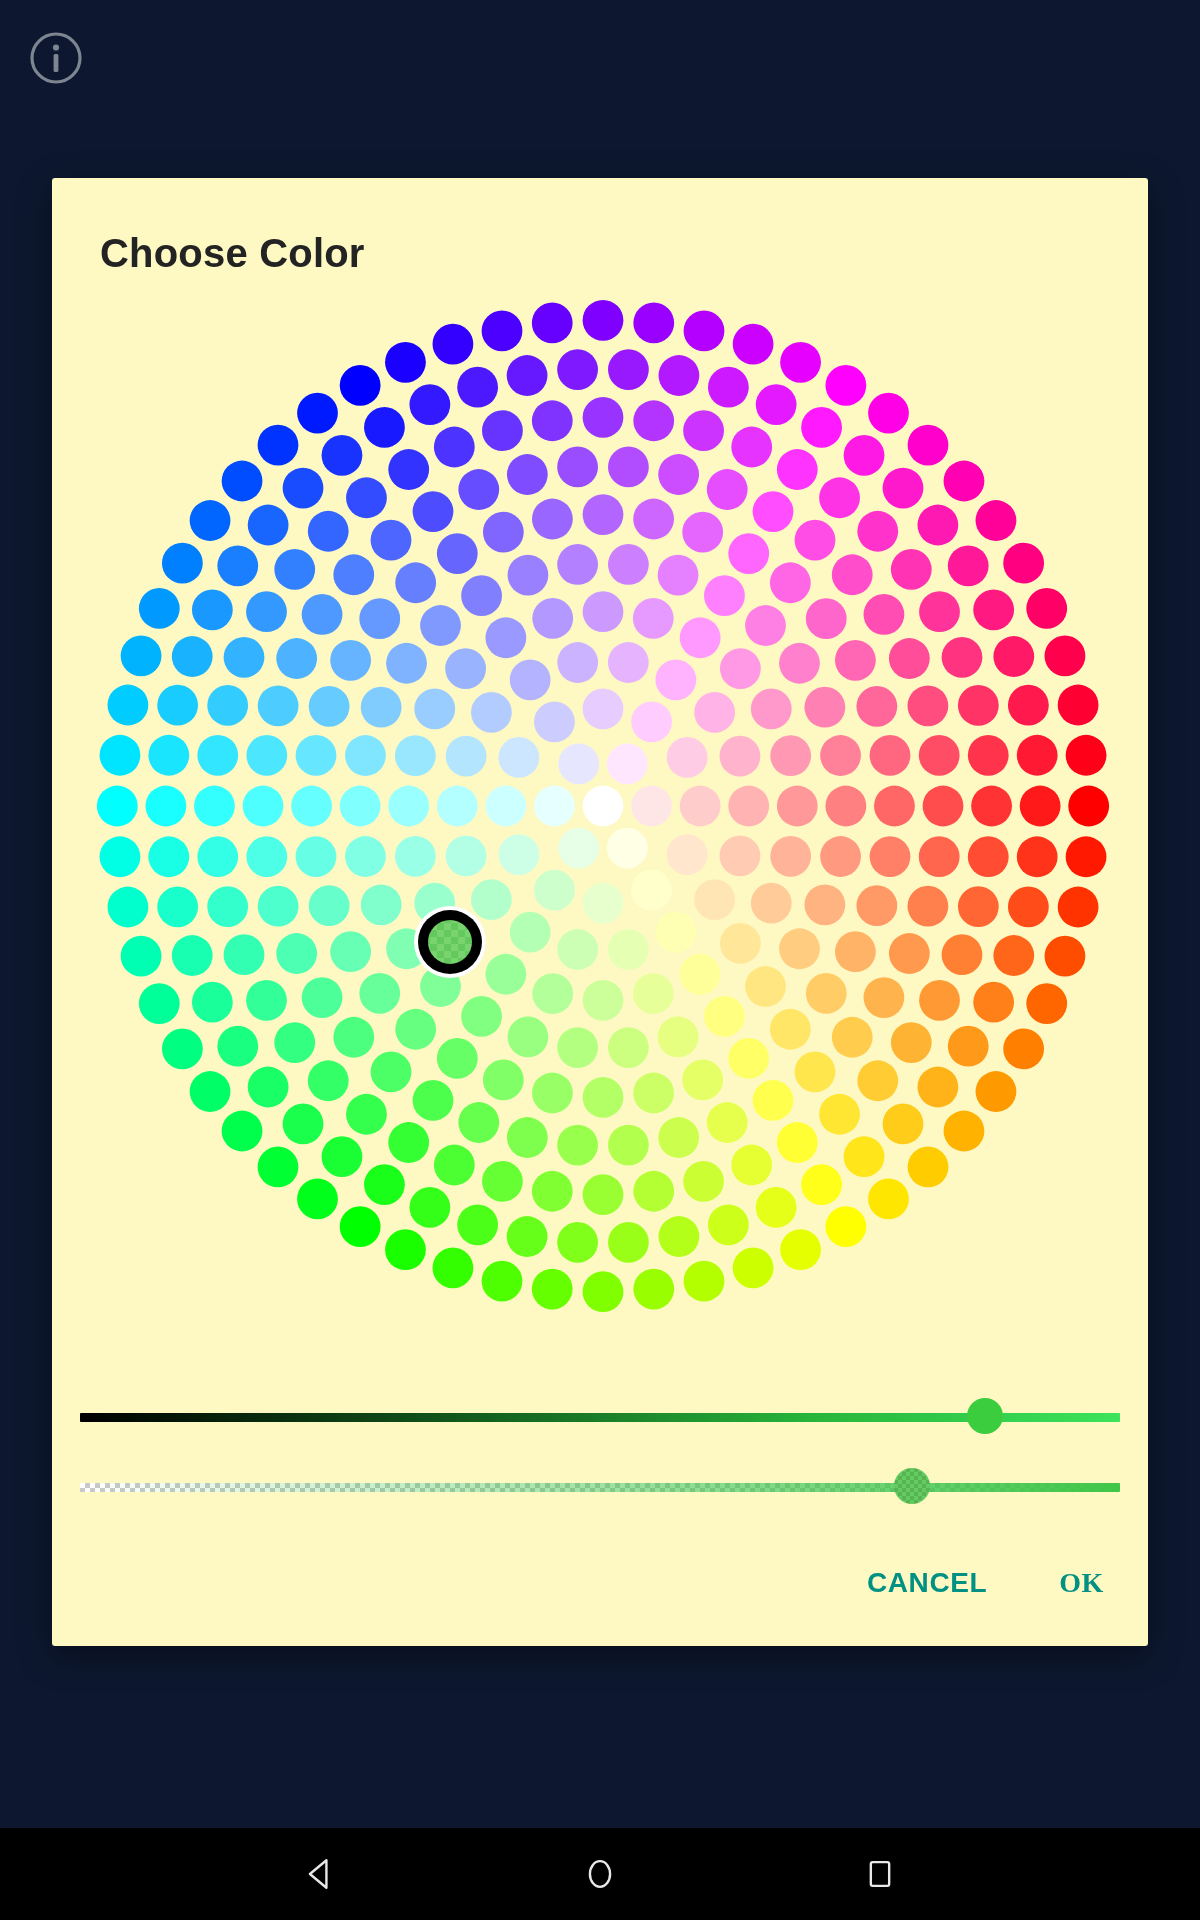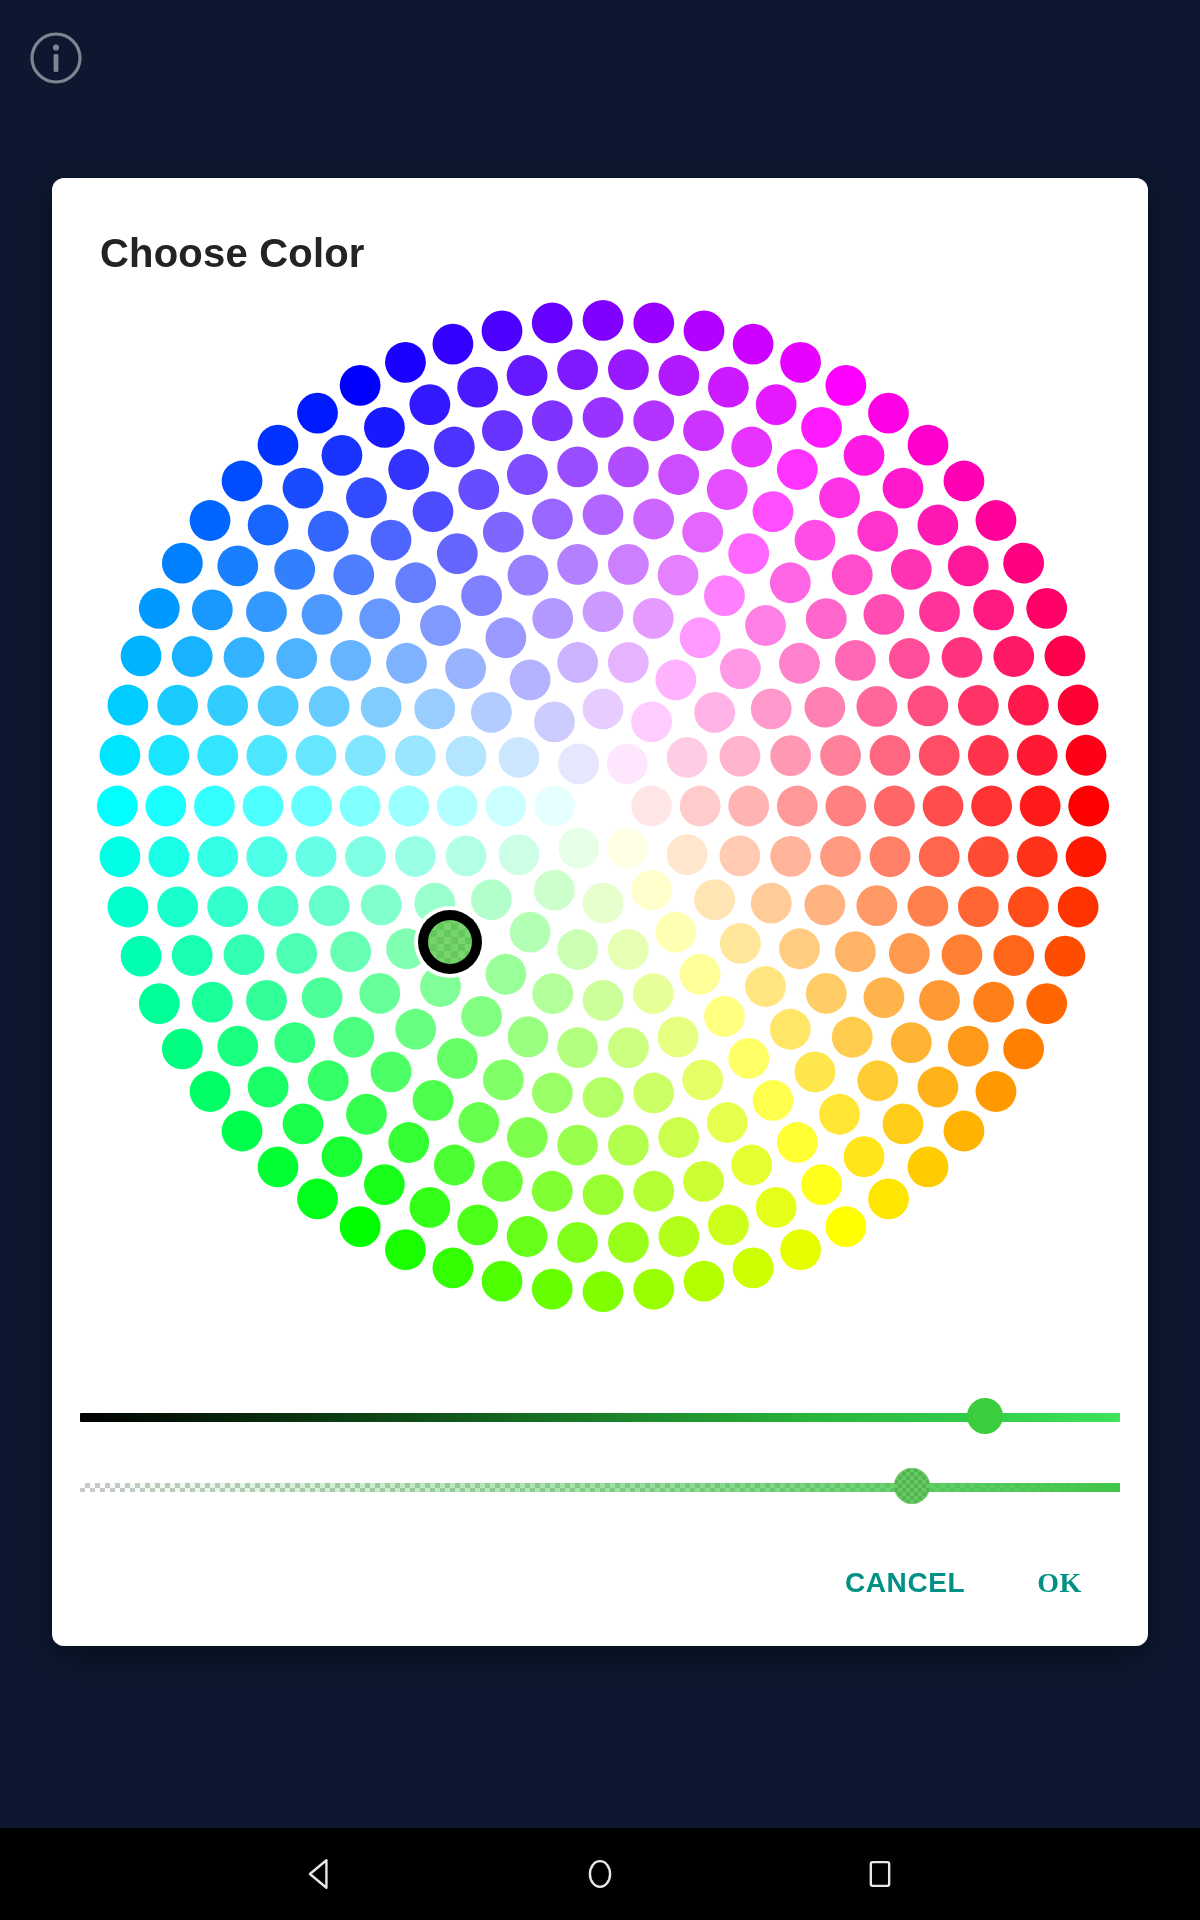--- a/index.html
+++ b/index.html
@@ -34,22 +34,22 @@
     height: 56px;
   }
 
   
   #dialog {
     position: absolute;
     left: 52px;
     top: 178px;
     width: 1096px;
     height: 1468px;
-    background: #ffffff;
-    border-radius: 12px;
+    background: #fef9c3;
+    border-radius: 3px;
     box-shadow: 0 10px 34px rgba(0,0,0,0.45);
     overflow: hidden;
   }
 
   #dialog-title {
     position: absolute;
     left: 48px;
     top: 53px;
     font-size: 40px;
     font-weight: bold;
@@ -135,21 +135,21 @@
       linear-gradient(45deg, rgba(0,0,0,0.12) 25%, transparent 25%, transparent 75%, rgba(0,0,0,0.12) 75%),
       linear-gradient(45deg, rgba(0,0,0,0.12) 25%, transparent 25%, transparent 75%, rgba(0,0,0,0.12) 75%);
     background-size: 8px 8px;
     background-position: 0 0, 4px 4px;
     background-color: #63cc5f;
   }
 
   
   #dialog-buttons {
     position: absolute;
-    right: 36px;
+    right: 14px;
     bottom: 28px;
     height: 70px;
     display: flex;
   }
   .dlg-btn {
     background: none;
     border: none;
     color: #009184;
     font-family: "Liberation Sans", sans-serif;
     font-size: 28px;

